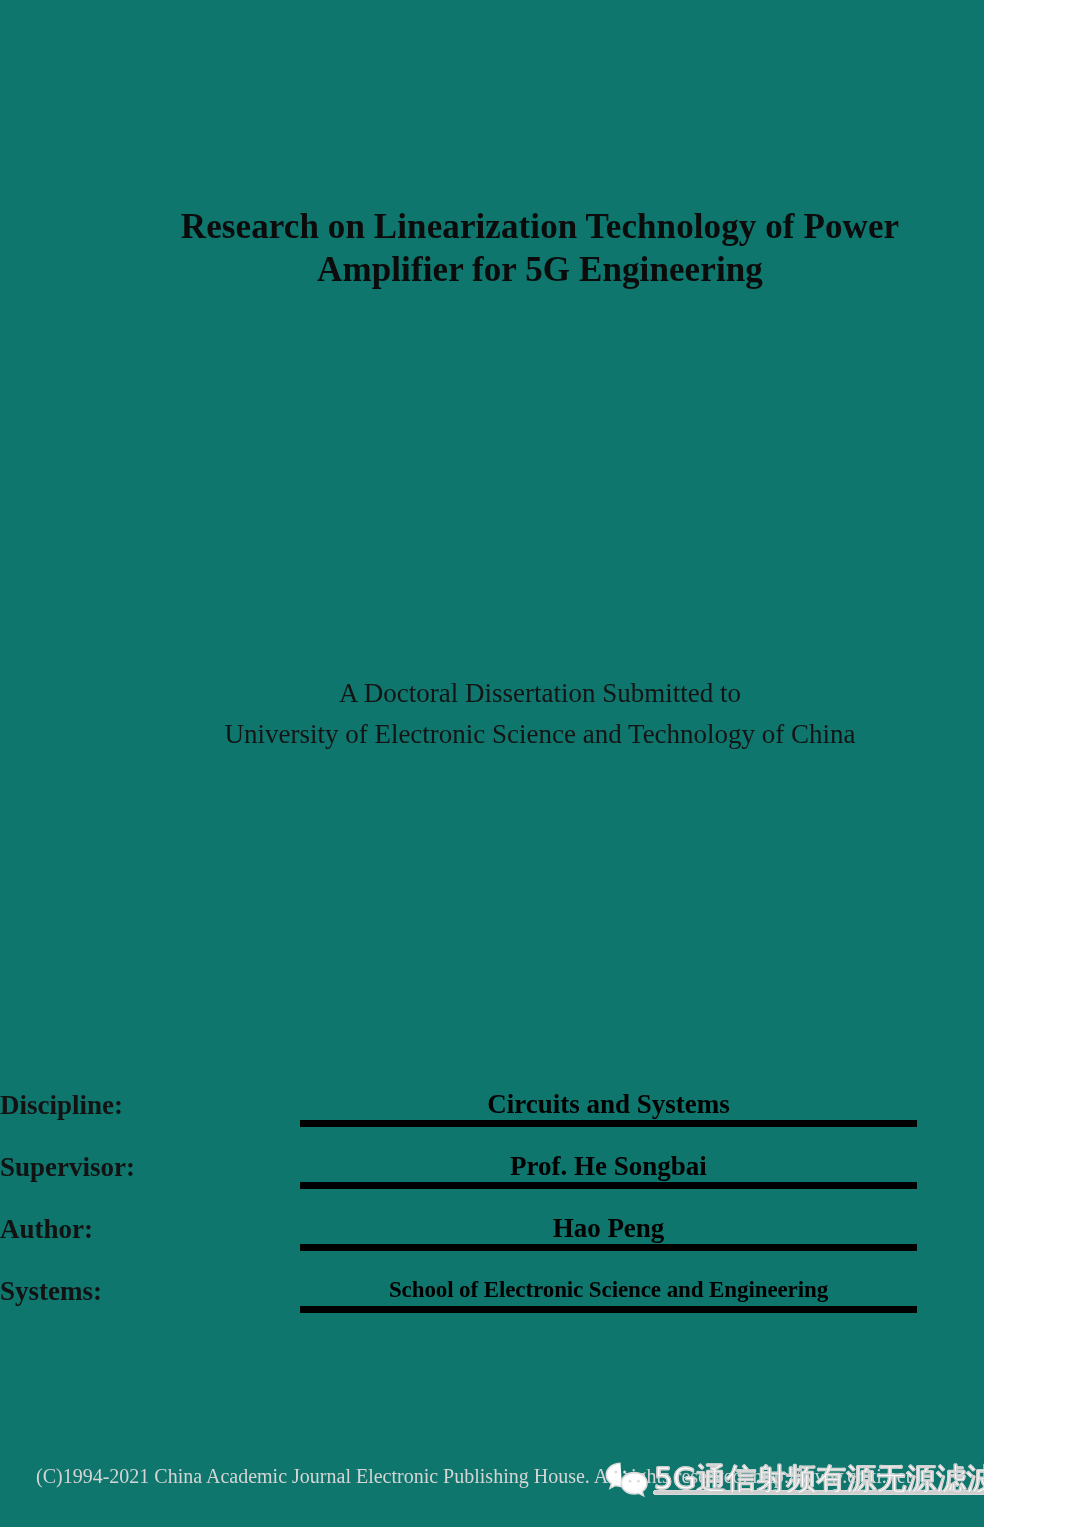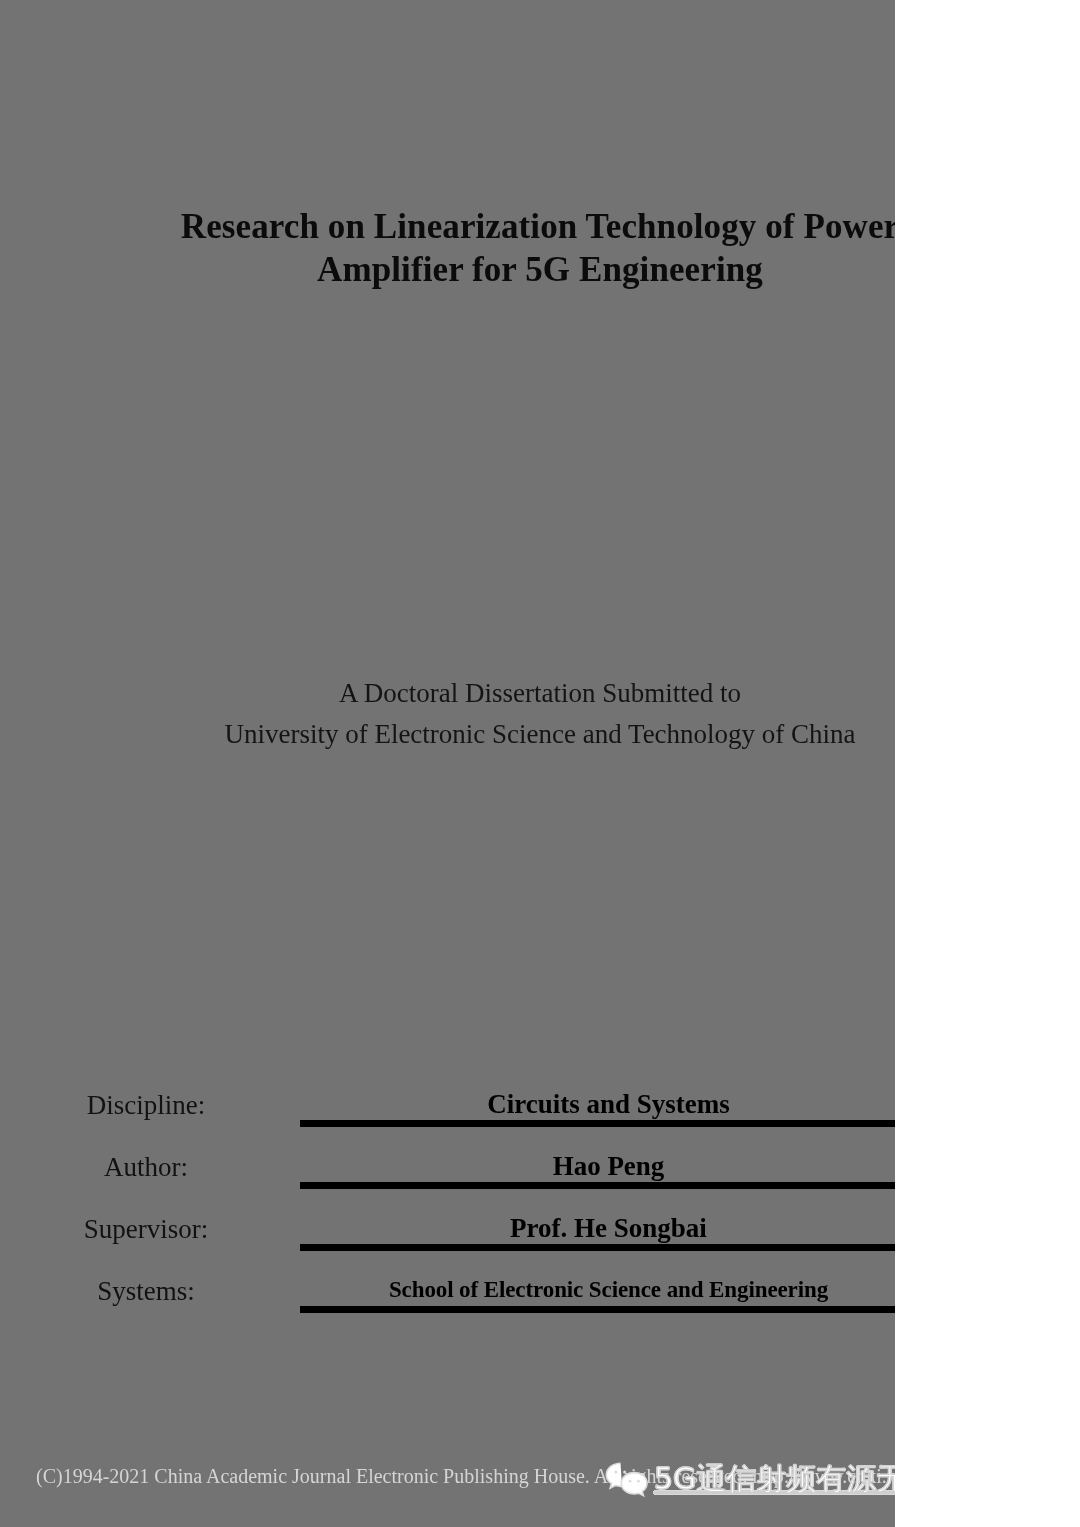--- a/index.html
+++ b/index.html
@@ -9,23 +9,23 @@
     background: #ffffff;
   }
   body {
     font-family: "Liberation Serif", "DejaVu Serif", serif;
     color: #000000;
     -webkit-font-smoothing: antialiased;
   }
 
   .page {
     position: relative;
-    width: 895px;
+    width: 984px;
     height: 1527px;
-    background: #737373;
+    background: #0f766e;
     overflow: hidden;
     box-sizing: border-box;
   }
 
   
   .title-block {
     position: absolute;
     left: 0;
     top: 205px;
     width: 1080px;
@@ -65,23 +65,23 @@
     width: 1080px;
   }
   .field-row {
     position: relative;
     height: 62px;
     display: flex;
     align-items: flex-start;
   }
   .field-label {
     width: 300px;
-    text-align: center;
+    text-align: left;
     font-size: 27px;
-    font-weight: normal;
+    font-weight: bold;
     line-height: 38px;
     color: #121212;
     padding-right: 8px;
     box-sizing: border-box;
     white-space: nowrap;
   }
   .field-value-wrap {
     position: relative;
     width: 617px;
     box-sizing: border-box;
@@ -168,30 +168,30 @@
   <div class="fields">
 
     <div class="field-row">
       <div class="field-label">Discipline:</div>
       <div class="field-value-wrap">
         <span class="field-value">Circuits and Systems</span>
       </div>
     </div>
 
     <div class="field-row">
+      <div class="field-label">Supervisor:</div>
+      <div class="field-value-wrap">
+        <span class="field-value">Prof. He Songbai</span>
+      </div>
+    </div>
+
+    <div class="field-row">
       <div class="field-label">Author:</div>
       <div class="field-value-wrap">
         <span class="field-value">Hao Peng</span>
-      </div>
-    </div>
-
-    <div class="field-row">
-      <div class="field-label">Supervisor:</div>
-      <div class="field-value-wrap">
-        <span class="field-value">Prof. He Songbai</span>
       </div>
     </div>
 
     <div class="field-row">
       <div class="field-label">Systems:</div>
       <div class="field-value-wrap">
         <span class="field-value wide">School of Electronic Science and Engineering</span>
       </div>
     </div>
 

